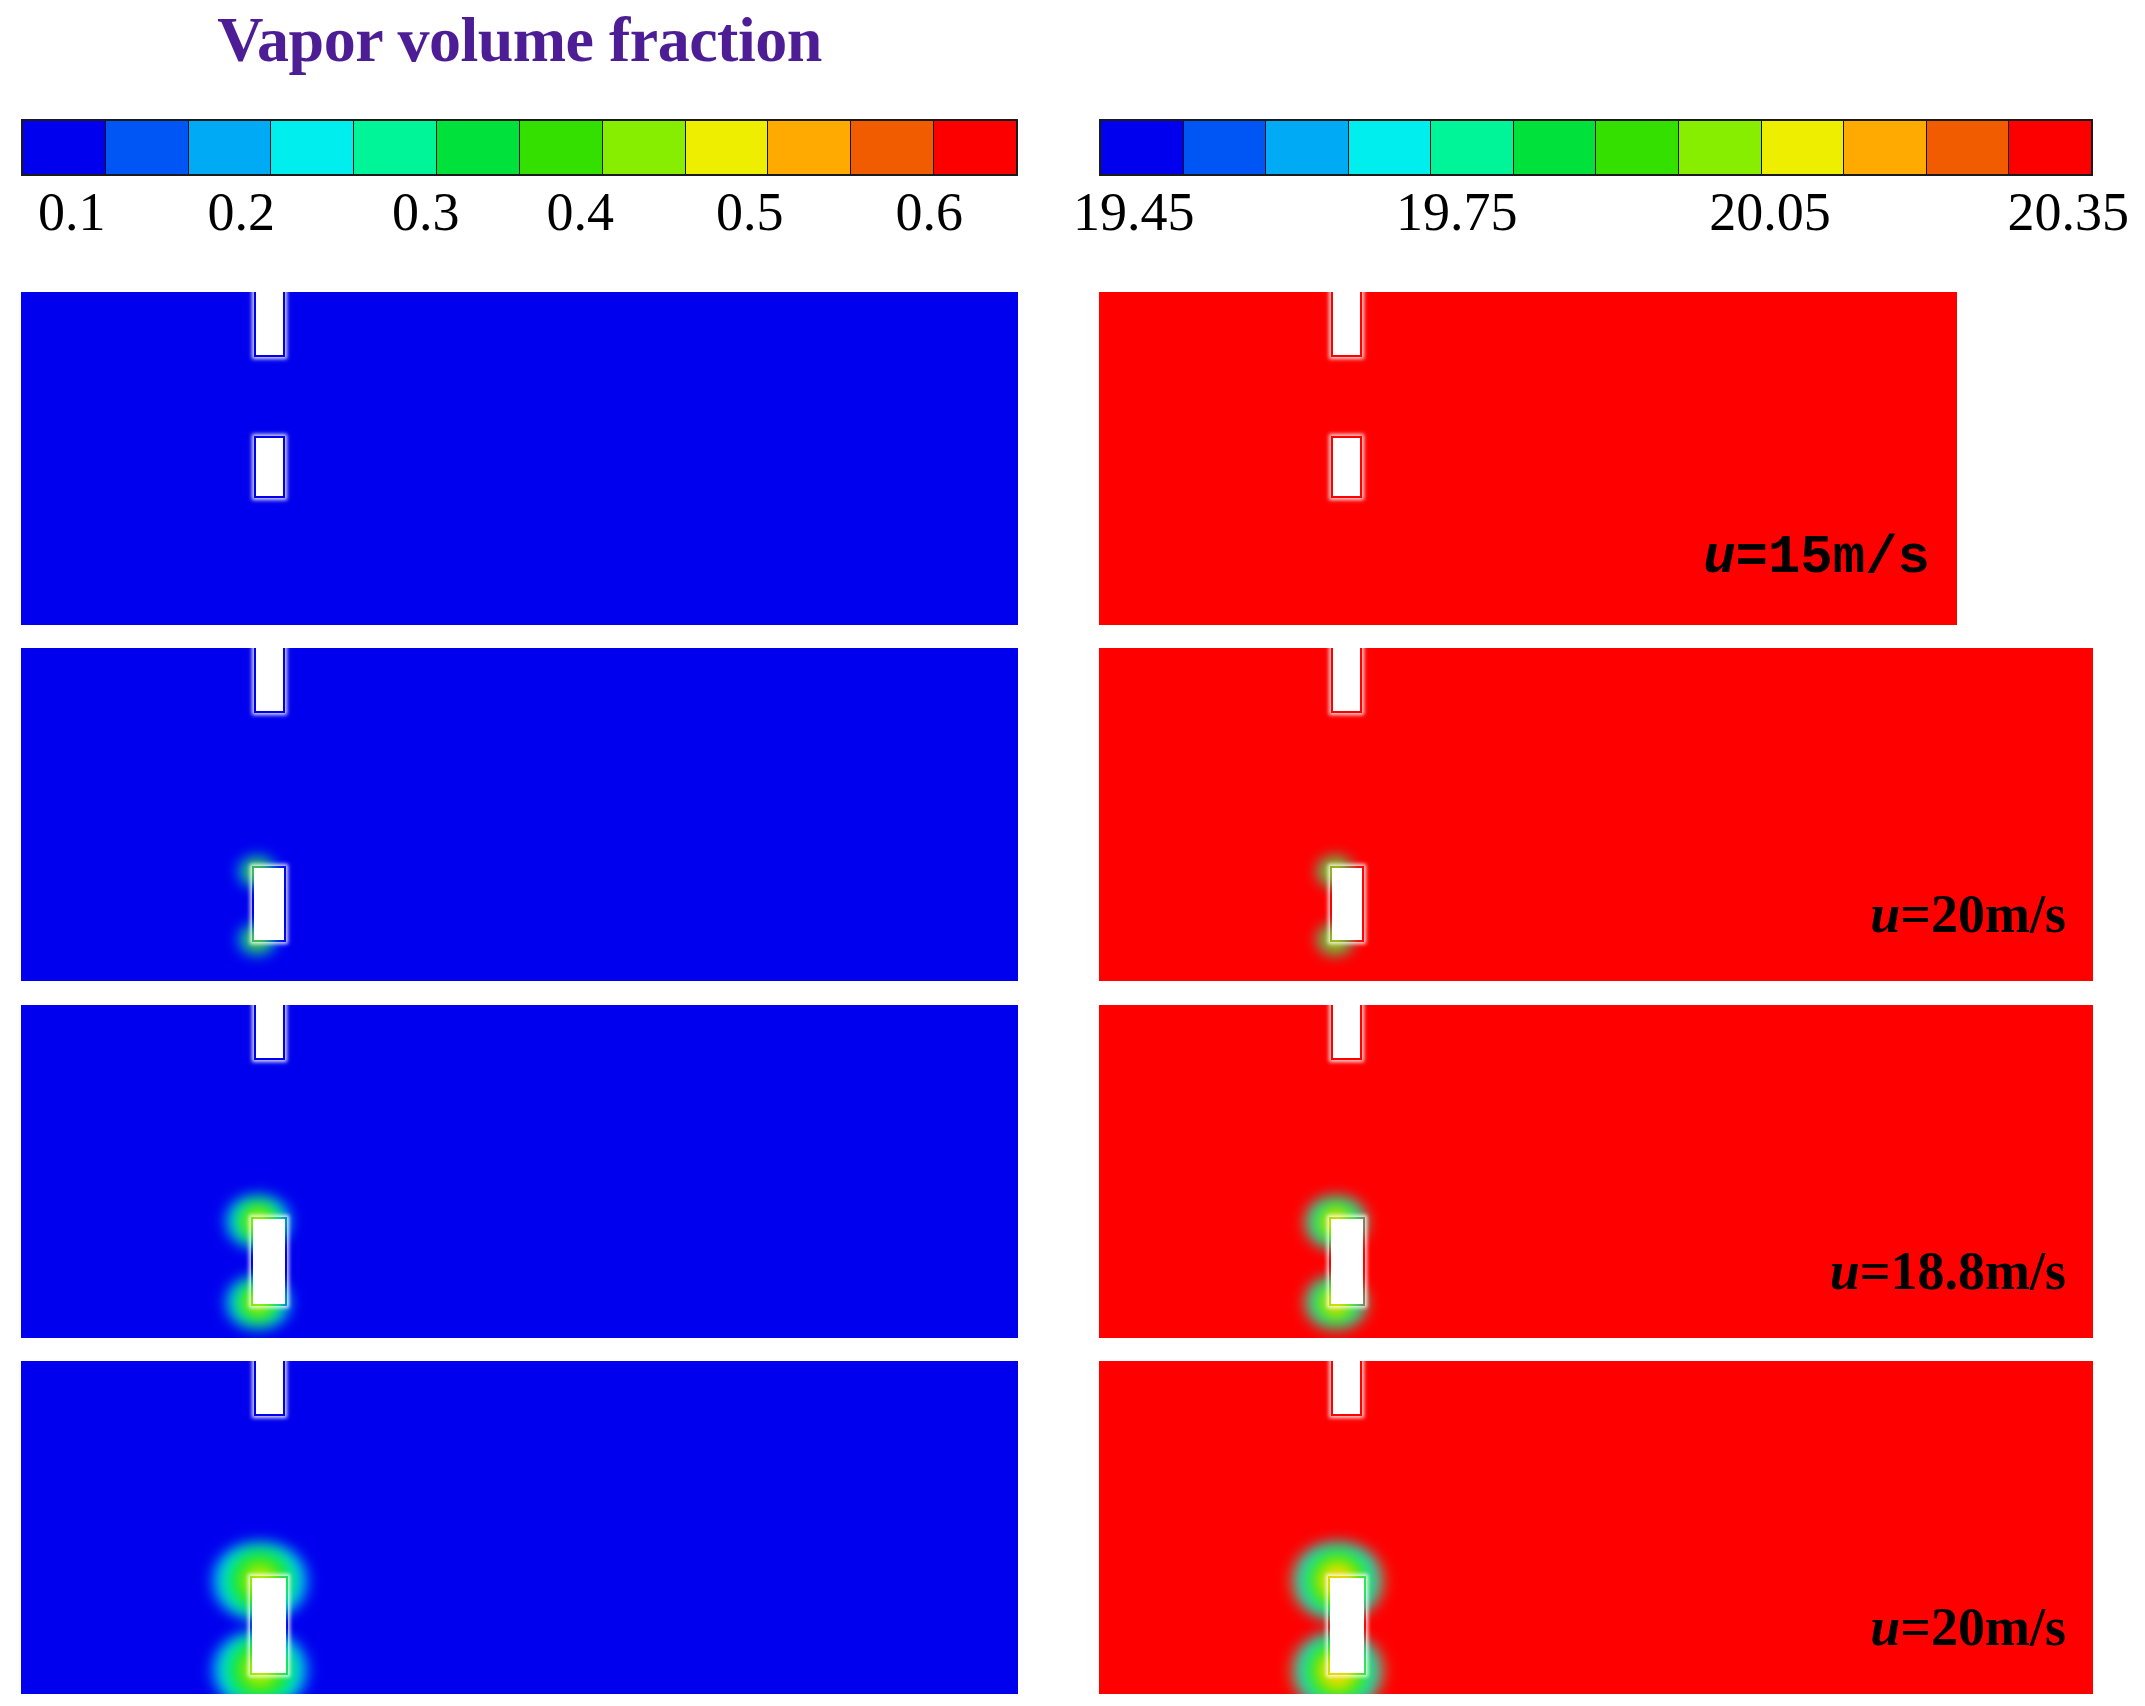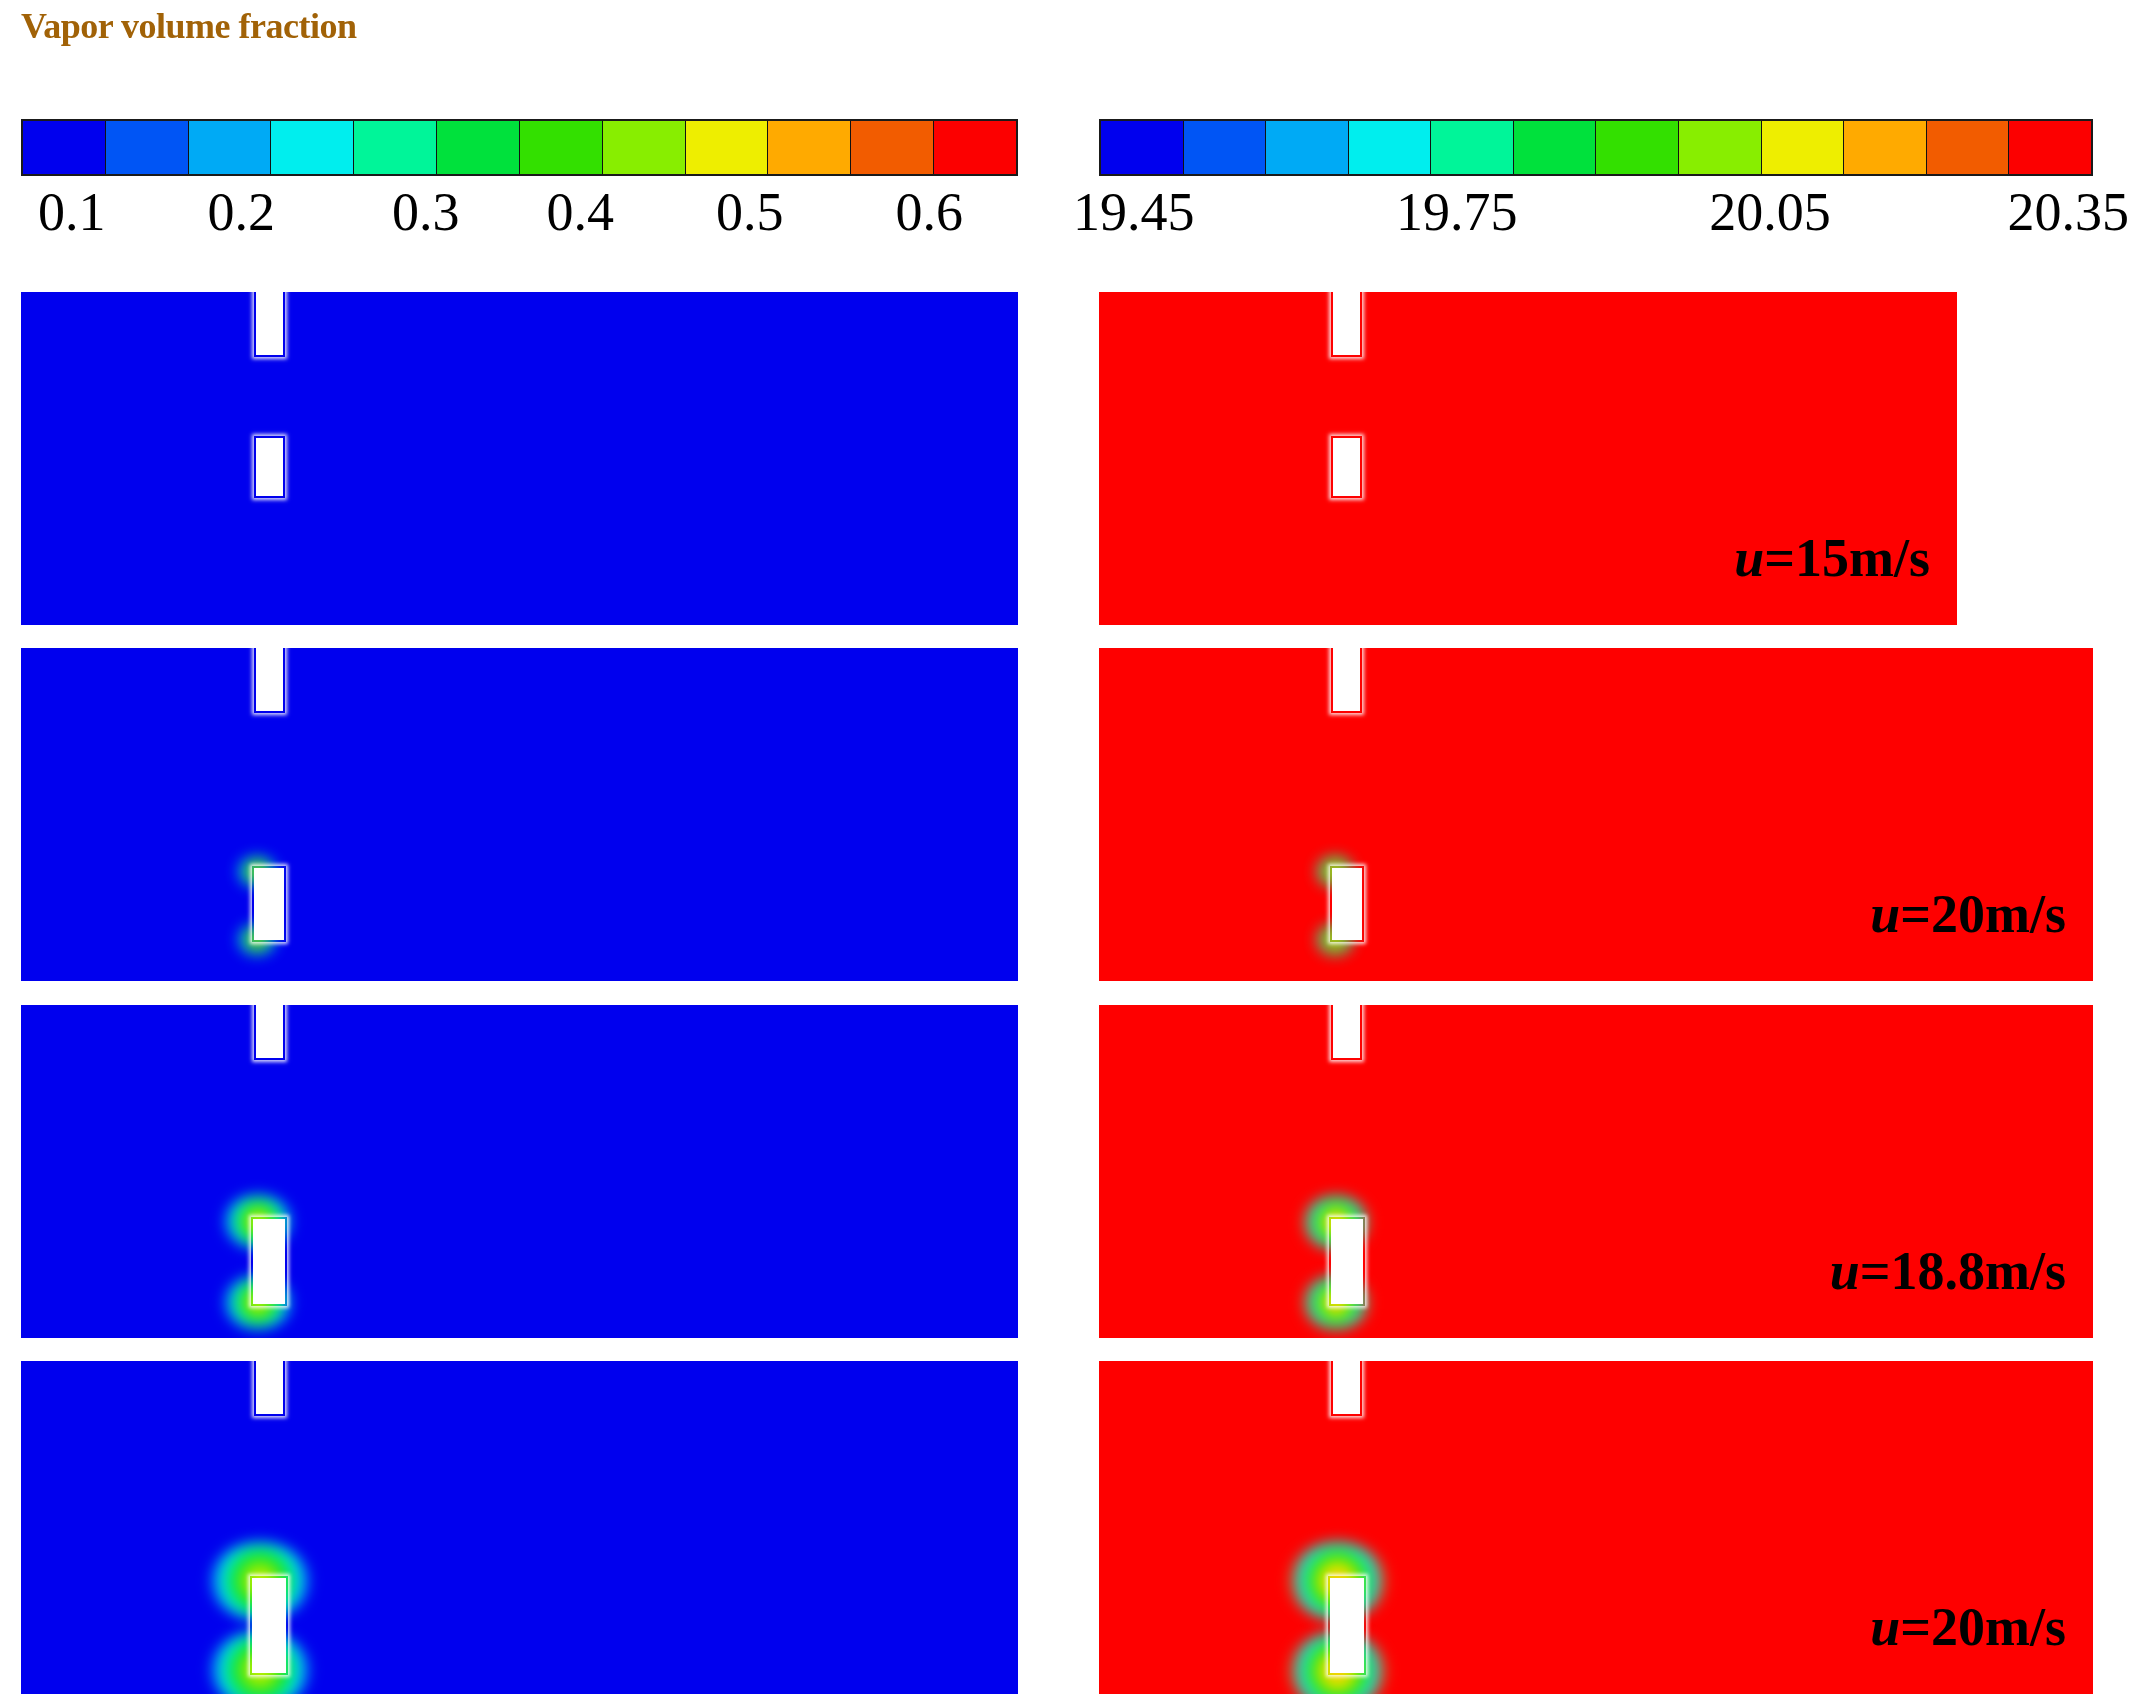--- a/index.html
+++ b/index.html
@@ -6,22 +6,22 @@
   html,body{margin:0;padding:0;background:#ffffff;}
   body{
     width:2146px;height:1706px;position:relative;overflow:hidden;
     font-family:"Liberation Serif","DejaVu Serif",serif;
     -webkit-font-smoothing:antialiased;
   }
   .fig{position:absolute;inset:0;}
 
   
   .col-title{
-    position:absolute;text-align:left;font-weight:bold;
-    font-size:36px;letter-spacing:-0.5px;color:#a16207;
+    position:absolute;text-align:center;font-weight:bold;
+    font-size:64px;letter-spacing:-0.5px;color:#4c1d95;
     white-space:nowrap;line-height:1;
   }
 
   
   .cbar{
     position:absolute;display:flex;
     border:2.9px solid #1a1a1a;box-sizing:border-box;background:#1a1a1a;
   }
   .cbar .band{flex:1 1 0;height:100%;border-right:1.9px solid #111;box-sizing:border-box;}
   .cbar .band:last-child{border-right:none;}
@@ -130,21 +130,21 @@
         <div class="notch" style="width: 27px; height: 55px; left: 235px; top: -1.9px;"></div>
         <div class="block" style="width: 32px; height: 85px; left: 232px; top: 214px;"></div>
       </div>
       <div class="panel" style="left: 21px; top: 1361px; width: 997px; height: 333px;">
         <div class="bg" style="background: rgb(0, 0, 238);"></div>
         <div class="plume" style="width: 100px; height: 78px; left: 189px; top: 181px; background: radial-gradient(circle, rgb(238, 238, 0) 0%, rgb(136, 238, 0) 22%, rgb(0, 225, 60) 42%, rgb(0, 238, 238) 60%, rgba(0, 85, 245, 0.75) 78%, rgba(0, 0, 238, 0) 100%); opacity: 1;"></div>
         <div class="plume" style="width: 100px; height: 78px; left: 189px; top: 270px; background: radial-gradient(circle, rgb(238, 238, 0) 0%, rgb(136, 238, 0) 22%, rgb(0, 225, 60) 42%, rgb(0, 238, 238) 60%, rgba(0, 85, 245, 0.75) 78%, rgba(0, 0, 238, 0) 100%); opacity: 1;"></div>
         <div class="notch" style="width: 27px; height: 55px; left: 235px; top: -1.9px;"></div>
         <div class="block" style="width: 34px; height: 95px; left: 231px; top: 217px;"></div>
       </div>
-      <div class="panel" style="left: 1099px; top: 292px; width: 858px; height: 333px;">
+      <div class="panel" style="left: 1099px; top: 292px; width: 858px; height: 333px; font-family: Liberation Mono, monospace;">
         <div class="bg" style="background: rgb(254, 0, 0);"></div>
         <div class="notch" style="width: 27px; height: 65px; left: 234px; top: -1.9px;"></div>
         <div class="block" style="width: 27px; height: 58px; left: 234px; top: 146px;"></div>
         <div class="vlabel" style="bottom: 40px;"><i>u</i><span>=15m/s</span></div>
       </div>
       <div class="panel" style="left: 1099px; top: 648px; width: 994px; height: 333px;">
         <div class="bg" style="background: rgb(254, 0, 0);"></div>
         <div class="plume" style="width: 40px; height: 31px; left: 216px; top: 208px; background: radial-gradient(circle, rgb(255, 170, 0) 0%, rgb(238, 238, 0) 20%, rgb(51, 224, 0) 40%, rgb(0, 238, 238) 58%, rgba(242, 92, 0, 0.55) 76%, rgba(254, 0, 0, 0) 100%); opacity: 0.85;"></div>
         <div class="plume" style="width: 40px; height: 31px; left: 216px; top: 276px; background: radial-gradient(circle, rgb(255, 170, 0) 0%, rgb(238, 238, 0) 20%, rgb(51, 224, 0) 40%, rgb(0, 238, 238) 58%, rgba(242, 92, 0, 0.55) 76%, rgba(254, 0, 0, 0) 100%); opacity: 0.85;"></div>
         <div class="notch" style="width: 27px; height: 65px; left: 234px; top: -1.9px;"></div>

